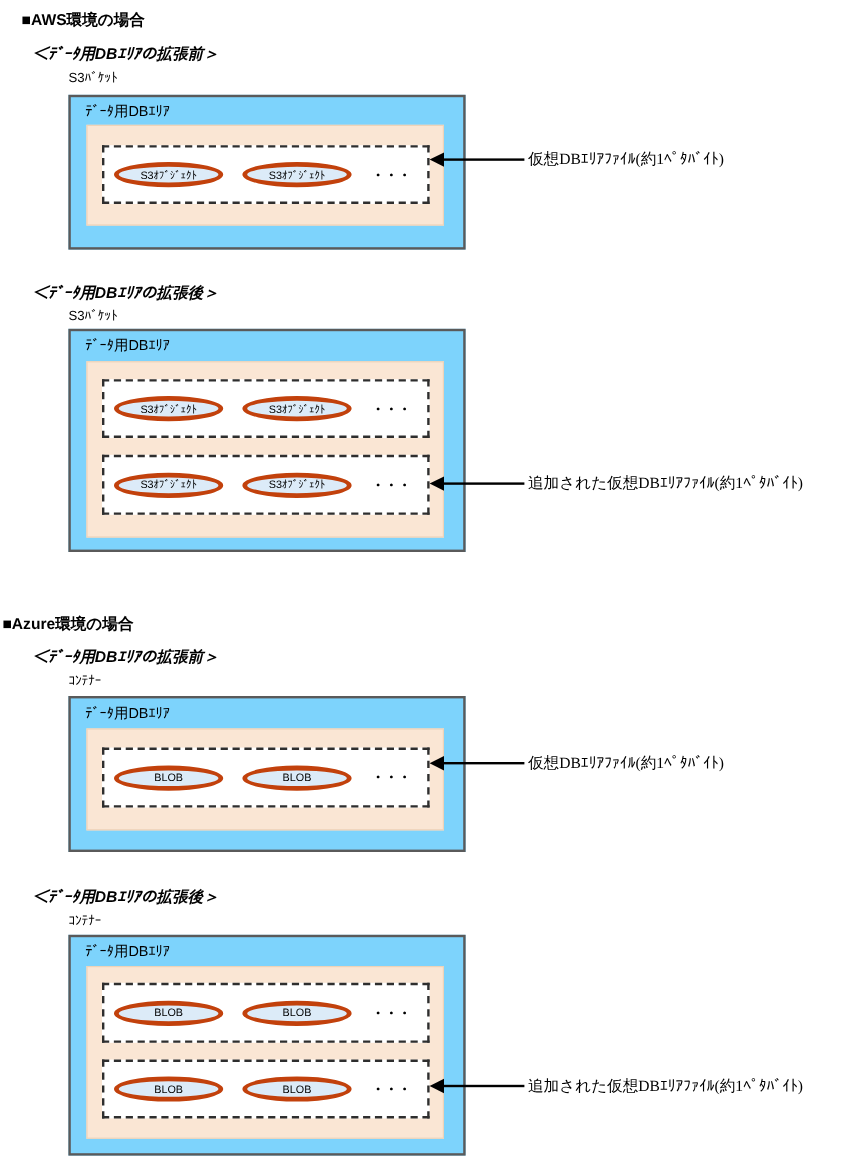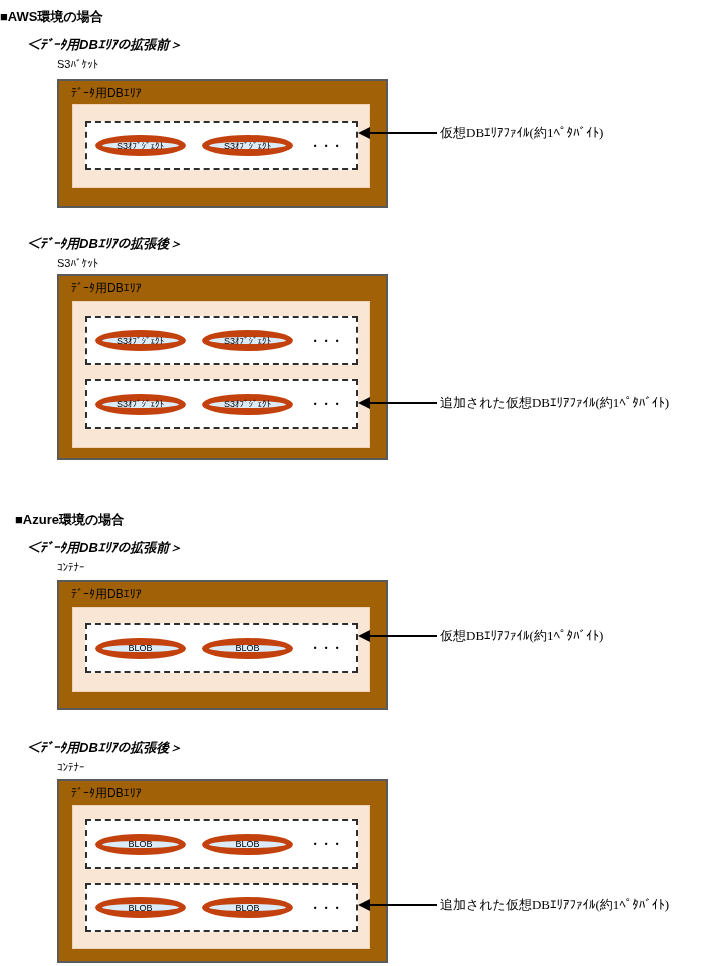--- a/index.html
+++ b/index.html
@@ -26,21 +26,21 @@
     font-weight: bold;
     white-space: nowrap;
     font-style: italic;
   }
   .storage-label {
     font-size: 11px;
     white-space: nowrap;
   }
   .outer-box {
     border: 2px solid #5a5a5a;
-    background: #a16207;
+    background: #7dd3fc;
   }
   .area-label {
     position: absolute;
     left: 12px;
     top: 4px;
     font-size: 12px;
     white-space: nowrap;
   }
   .peach {
     position: absolute;
@@ -57,21 +57,21 @@
     display: flex;
     align-items: center;
     padding-left: 8px;
     gap: 16px;
   }
   .ellipse {
     width: 91px;
     height: 21px;
     flex: 0 0 auto;
     background: #dcebf8;
-    border: 7px solid #c2410c;
+    border: 4px solid #c2410c;
     border-radius: 50%;
     display: flex;
     align-items: center;
     justify-content: center;
     font-size: 9px;
     white-space: nowrap;
   }
   .dots {
     font-size: 12px;
     font-weight: bold;
@@ -99,21 +99,21 @@
     line-height: 14px;
     white-space: nowrap;
     font-family: Liberation Serif, serif;
   }
 </style>
 </head>
 <body>
 
 <div class="canvas">
 
-  <div class="abs section-heading" style="left:0; top:8px">■AWS環境の場合</div>
+  <div class="abs section-heading" style="left:18px; top:8px">■AWS環境の場合</div>
 
   <div class="abs subheading" style="left:27px; top:36px">＜ﾃﾞｰﾀ用DBｴﾘｱの拡張前＞</div>
   <div class="abs storage-label" style="left:57px; top:58px">S3ﾊﾞｹｯﾄ</div>
   <div class="abs outer-box" style="left:57px; top:79px; width:331px; height:129px">
     <div class="area-label">ﾃﾞｰﾀ用DBｴﾘｱ</div>
     <div class="peach" style="left:13px; top:23px; width:298px; height:84px">
       <div class="dashed-row" style="top:16px">
         <span class="ellipse">S3ｵﾌﾞｼﾞｪｸﾄ</span>
         <span class="ellipse">S3ｵﾌﾞｼﾞｪｸﾄ</span>
         <span class="dots">・・・</span>
@@ -140,21 +140,21 @@
         <span class="ellipse">S3ｵﾌﾞｼﾞｪｸﾄ</span>
         <span class="dots">・・・</span>
       </div>
     </div>
   </div>
   <div class="arrow" style="left:370px; top:402px; width:67px">
     <span class="arrowhead"></span>
   </div>
   <div class="abs annotation" style="left:440px; top:396px">追加された仮想DBｴﾘｱﾌｧｲﾙ(約1ﾍﾟﾀﾊﾞｲﾄ)</div>
 
-  <div class="abs section-heading" style="left:15px; top:511px">■Azure環境の場合</div>
+  <div class="abs section-heading" style="left:2px; top:511px">■Azure環境の場合</div>
 
   <div class="abs subheading" style="left:27px; top:539px">＜ﾃﾞｰﾀ用DBｴﾘｱの拡張前＞</div>
   <div class="abs storage-label" style="left:57px; top:561px">ｺﾝﾃﾅｰ</div>
   <div class="abs outer-box" style="left:57px; top:580px; width:331px; height:130px">
     <div class="area-label">ﾃﾞｰﾀ用DBｴﾘｱ</div>
     <div class="peach" style="left:13px; top:25px; width:298px; height:85px">
       <div class="dashed-row" style="top:15px; height:50px">
         <span class="ellipse">BLOB</span>
         <span class="ellipse">BLOB</span>
         <span class="dots">・・・</span>

